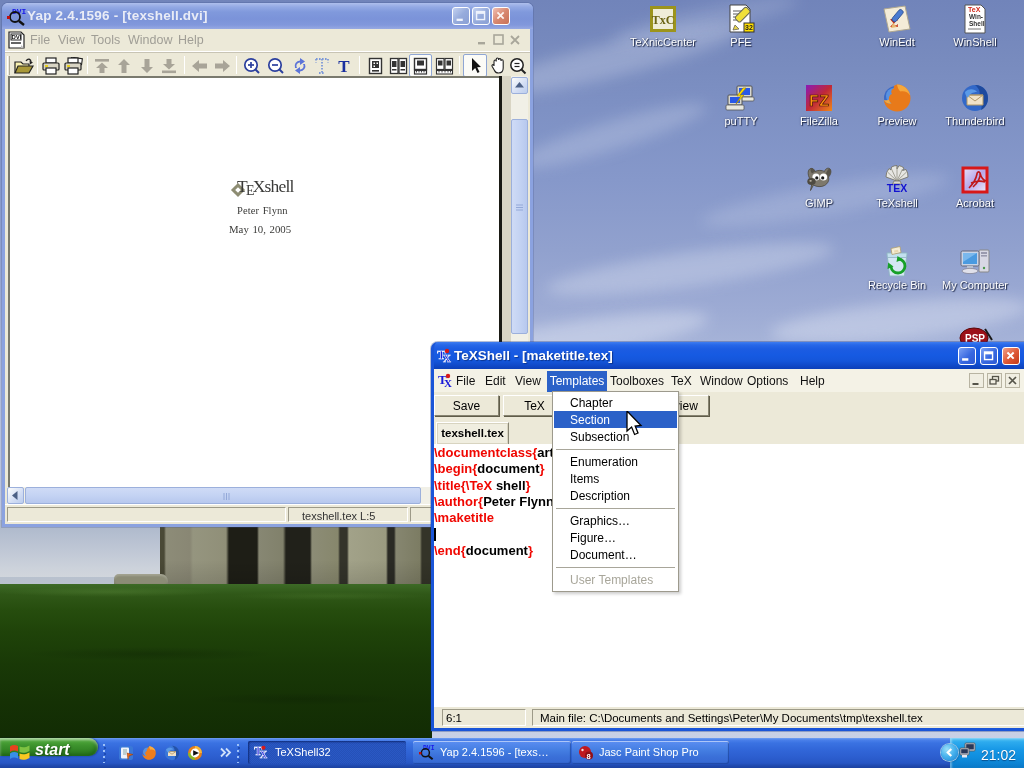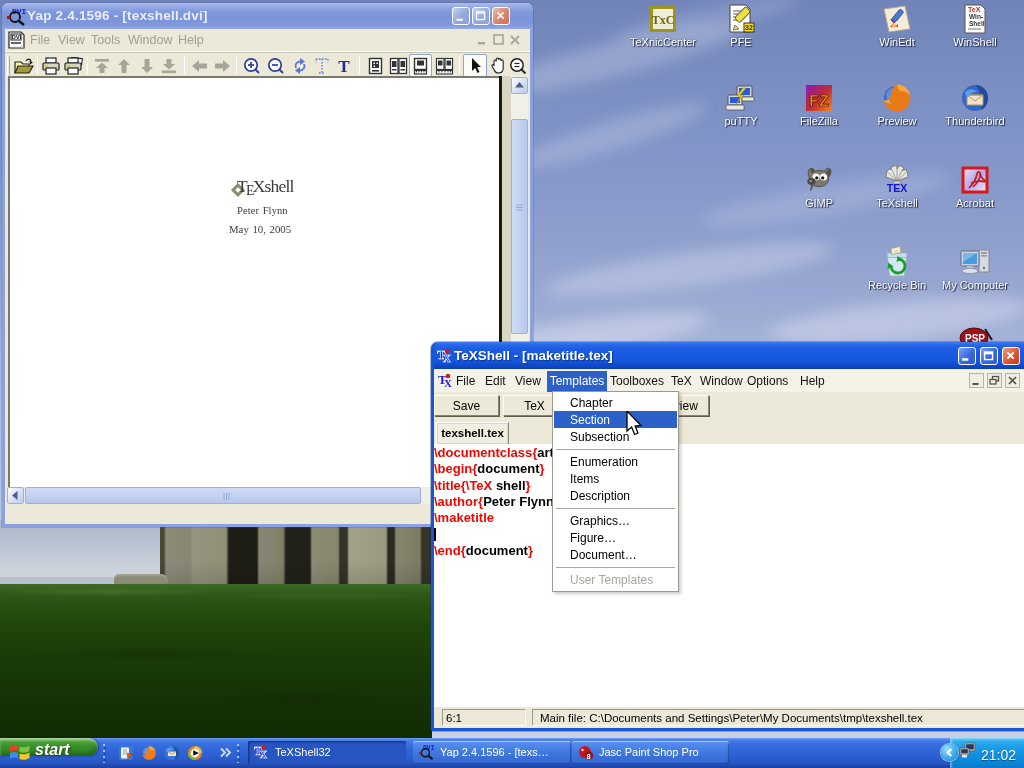--- a/index.html
+++ b/index.html
@@ -443,20 +443,27 @@
 
  <div class="strack" style="left:2px;top:484px;width:504px;height:17px"></div>
  <div class="sbtn" style="left:2px;top:484px;width:17px;height:17px"><svg width="15" height="15" viewBox="0 0 15 15">
           <polygon points="4,7.5 9.5,3 9.5,12" fill="#4d6185"></polygon>
         </svg></div>
  <div class="sthumb sthumbh" style="left:20px;top:484px;width:396px;height:17px">
         <svg width="15" height="15" viewBox="0 0 15 15" style="position:absolute;left:193px;top:1px">
           <path d="M5 4 L5 11 M7.5 4 L7.5 11 M10 4 L10 11" stroke="#93a8d8" stroke-width="1"></path>
         </svg>
       </div>
+ <div id="yapstatus">
+  <div class="spanl" style="left:2px;width:279px"></div>
+  <div class="spanl" style="left:283px;width:120px">
+          <span style="position:absolute;left:13px;top:2px">texshell.tex L:5</span>
+        </div>
+  <div class="spanl" style="left:405px;width:116px"></div>
+ </div>
 </div>
 
 <div class="win" id="tex">
  <div id="textitle">
   <svg class="abs" style="left:6px;top:5px" width="17" height="17" viewBox="0 0 17 17">
           <text x="0" y="12" font-size="13" font-weight="bold" fill="#1818d8" stroke="#fff" stroke-width="0.6" font-family="Liberation Serif">T</text>
           <text x="6" y="15" font-size="11" font-weight="bold" fill="#1818d8" stroke="#fff" stroke-width="0.5" font-family="Liberation Serif">X</text>
           <circle cx="10" cy="4" r="2.2" fill="#d81818"></circle>
         </svg>
   <span class="ttl">TeXShell - [maketitle.tex]</span>

